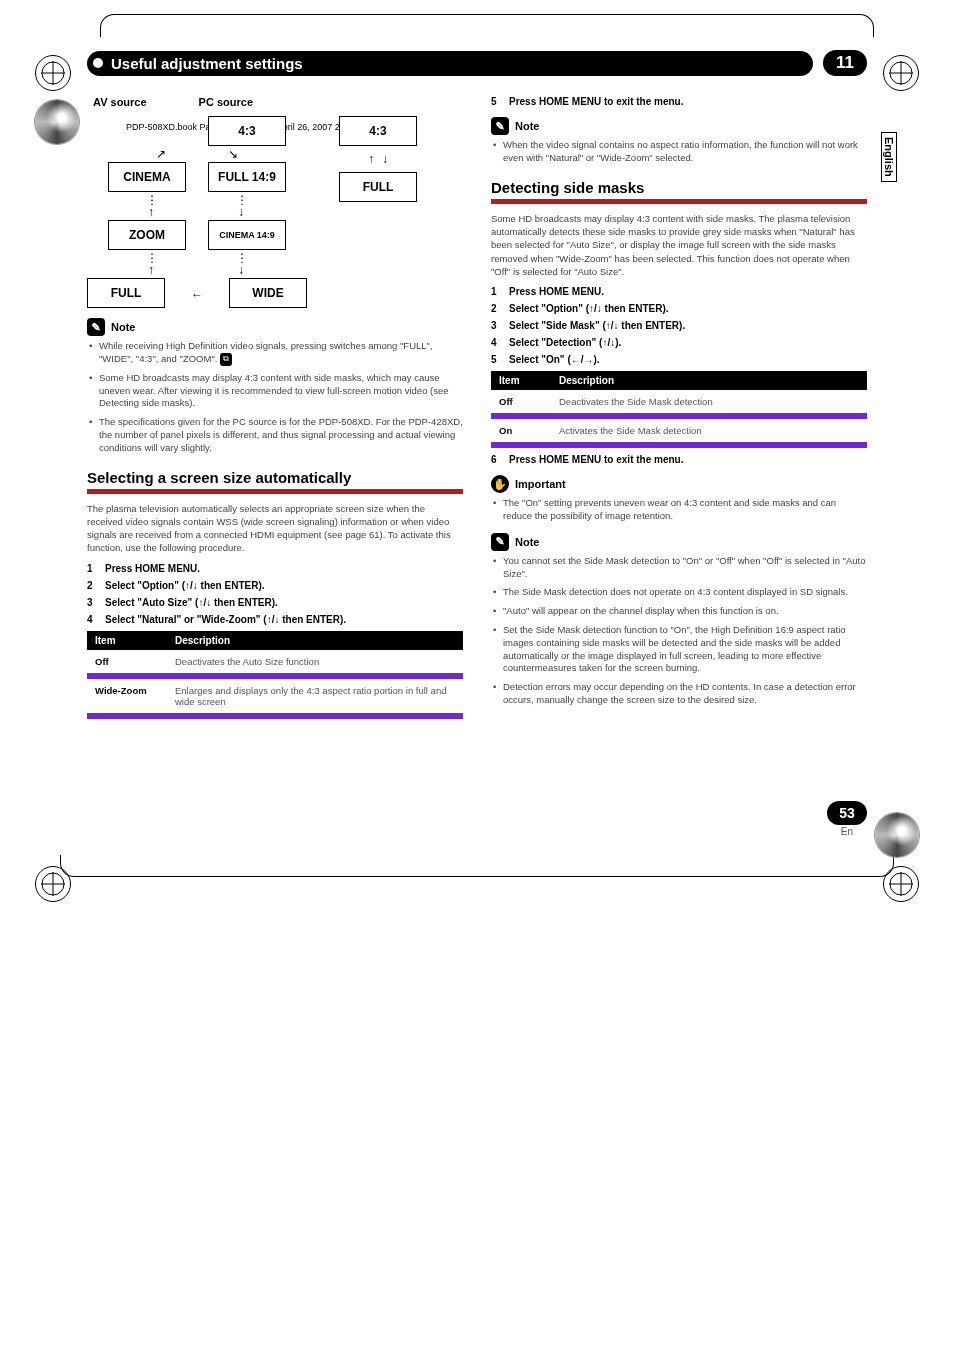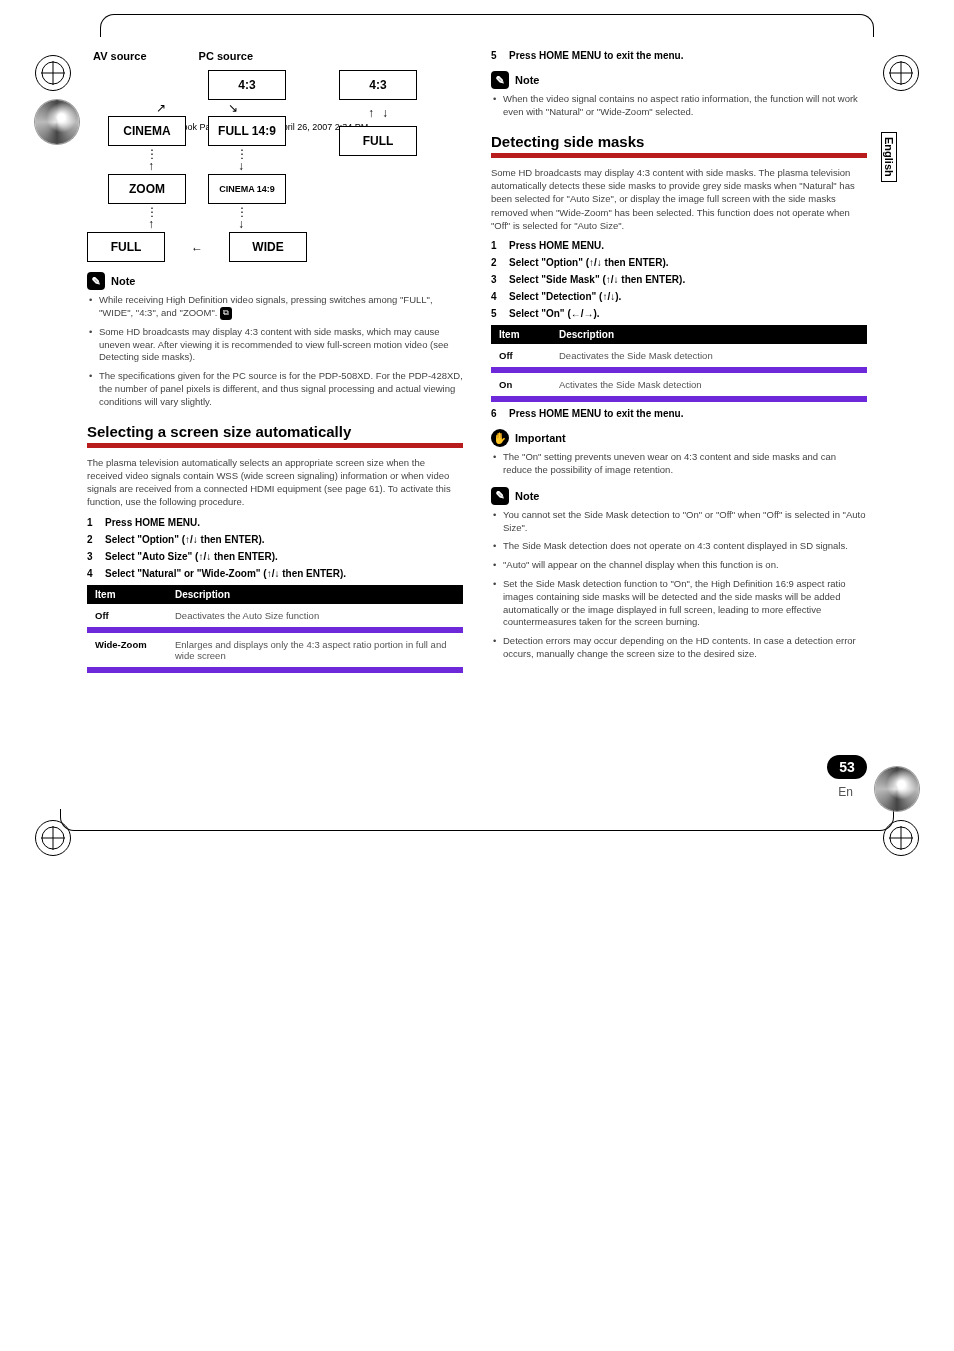--- a/index.html
+++ b/index.html
@@ -199,22 +199,22 @@
   .pf-badge {
     position: absolute;
     right: 0; bottom: 30px;
     background: #000; color: #fff;
     border-radius: 20px;
     width: 40px; height: 24px;
     display: flex; align-items: center; justify-content: center;
     font-weight: bold; font-size: 14px;
   }
   .pf-en {
-    position: absolute; right: 14px; bottom: 10px;
-    font-size: 12px; color: #555;
+    position: absolute; right: 14px; bottom: 18px;
+    font-size: 10px; color: #555;
   }
   .bottomrule {
     height: 22px;
     border: 1px solid #000;
     border-top: none;
     border-radius: 0 0 14px 14px;
     margin: 0 60px 80px 60px;
   }
 
   .btn-icon {
@@ -259,20 +259,27 @@
 <div class="colorwheel cw1"></div>
 <div class="colorwheel cw2"></div>
 
 <div class="book-line-wrap">
   <span class="book-line">PDP-508XD.book  Page 53  Thursday, April 26, 2007  2:34 PM</span>
 </div>
 
 <div class="page">
   <div class="side-tab">English</div>
 
+  <div class="chapter-bar">
+    <div class="chapter-title-pill">
+      <span class="lead"></span>
+      <span class="title">Useful adjustment settings</span>
+    </div>
+    <div class="chapter-num">11</div>
+  </div>
 
   <div class="columns">
 
     <div class="col">
       <div class="src-heads">
         <span class="av">AV source</span>
         <span>PC source</span>
       </div>
 
       <div class="diagram">

